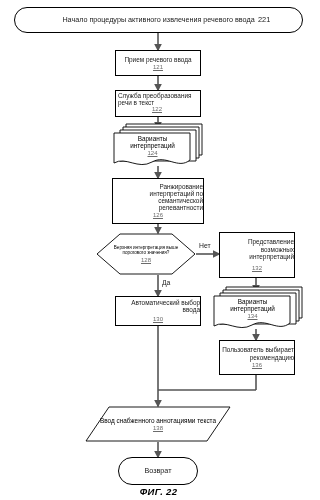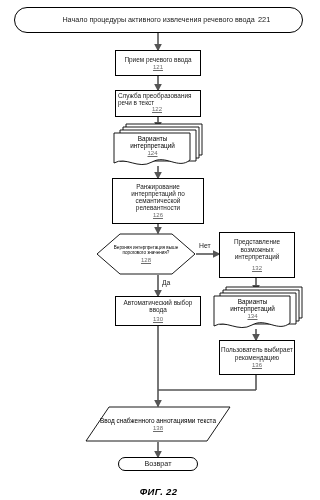--- a/index.html
+++ b/index.html
@@ -22,21 +22,21 @@
     width: 317px;
     height: 500px;
   }
   .node {
     position: absolute;
     box-sizing: border-box;
     display: flex;
     flex-direction: column;
     align-items: center;
     justify-content: center;
-    text-align: center;
+    text-align: right;
     line-height: 1.12;
     color: #1a1a1a;
   }
   .node-label {
     display: block;
     white-space: pre-line;
   }
   .node-num {
     display: block;
     text-decoration: underline;
@@ -246,17 +246,17 @@
 <div class="parallelogram-wrap" style="left:85px; top:406px; width:146px; height:36px;">
   <svg viewBox="0 0 146 36" width="146" height="36" xmlns="http://www.w3.org/2000/svg">
     <polygon points="24,1 145,1 122,35 1,35" fill="#ffffff" stroke="#000000" stroke-width="0.9"></polygon>
   </svg>
   <div class="parallelogram-text" style="font-size:6.4px;">
     <span class="node-label">Ввод снабженного аннотациями текста</span>
     <span class="node-num" style="font-size:6px;">138</span>
   </div>
 </div>
 
-<div class="node terminator" style="left:118px; top:457px; width:80px; height:14px; font-size:7.2px; border-radius:14px;">
+<div class="node terminator" style="left:118px; top:457px; width:80px; height:28px; font-size:7.2px; border-radius:14px;">
   <span class="node-label">Возврат</span>
 </div>
 
 <div id="figure-caption" style="top:486px; left:0; font-size:9.5px;">ФИГ. 22</div>
 
 </body></html>

